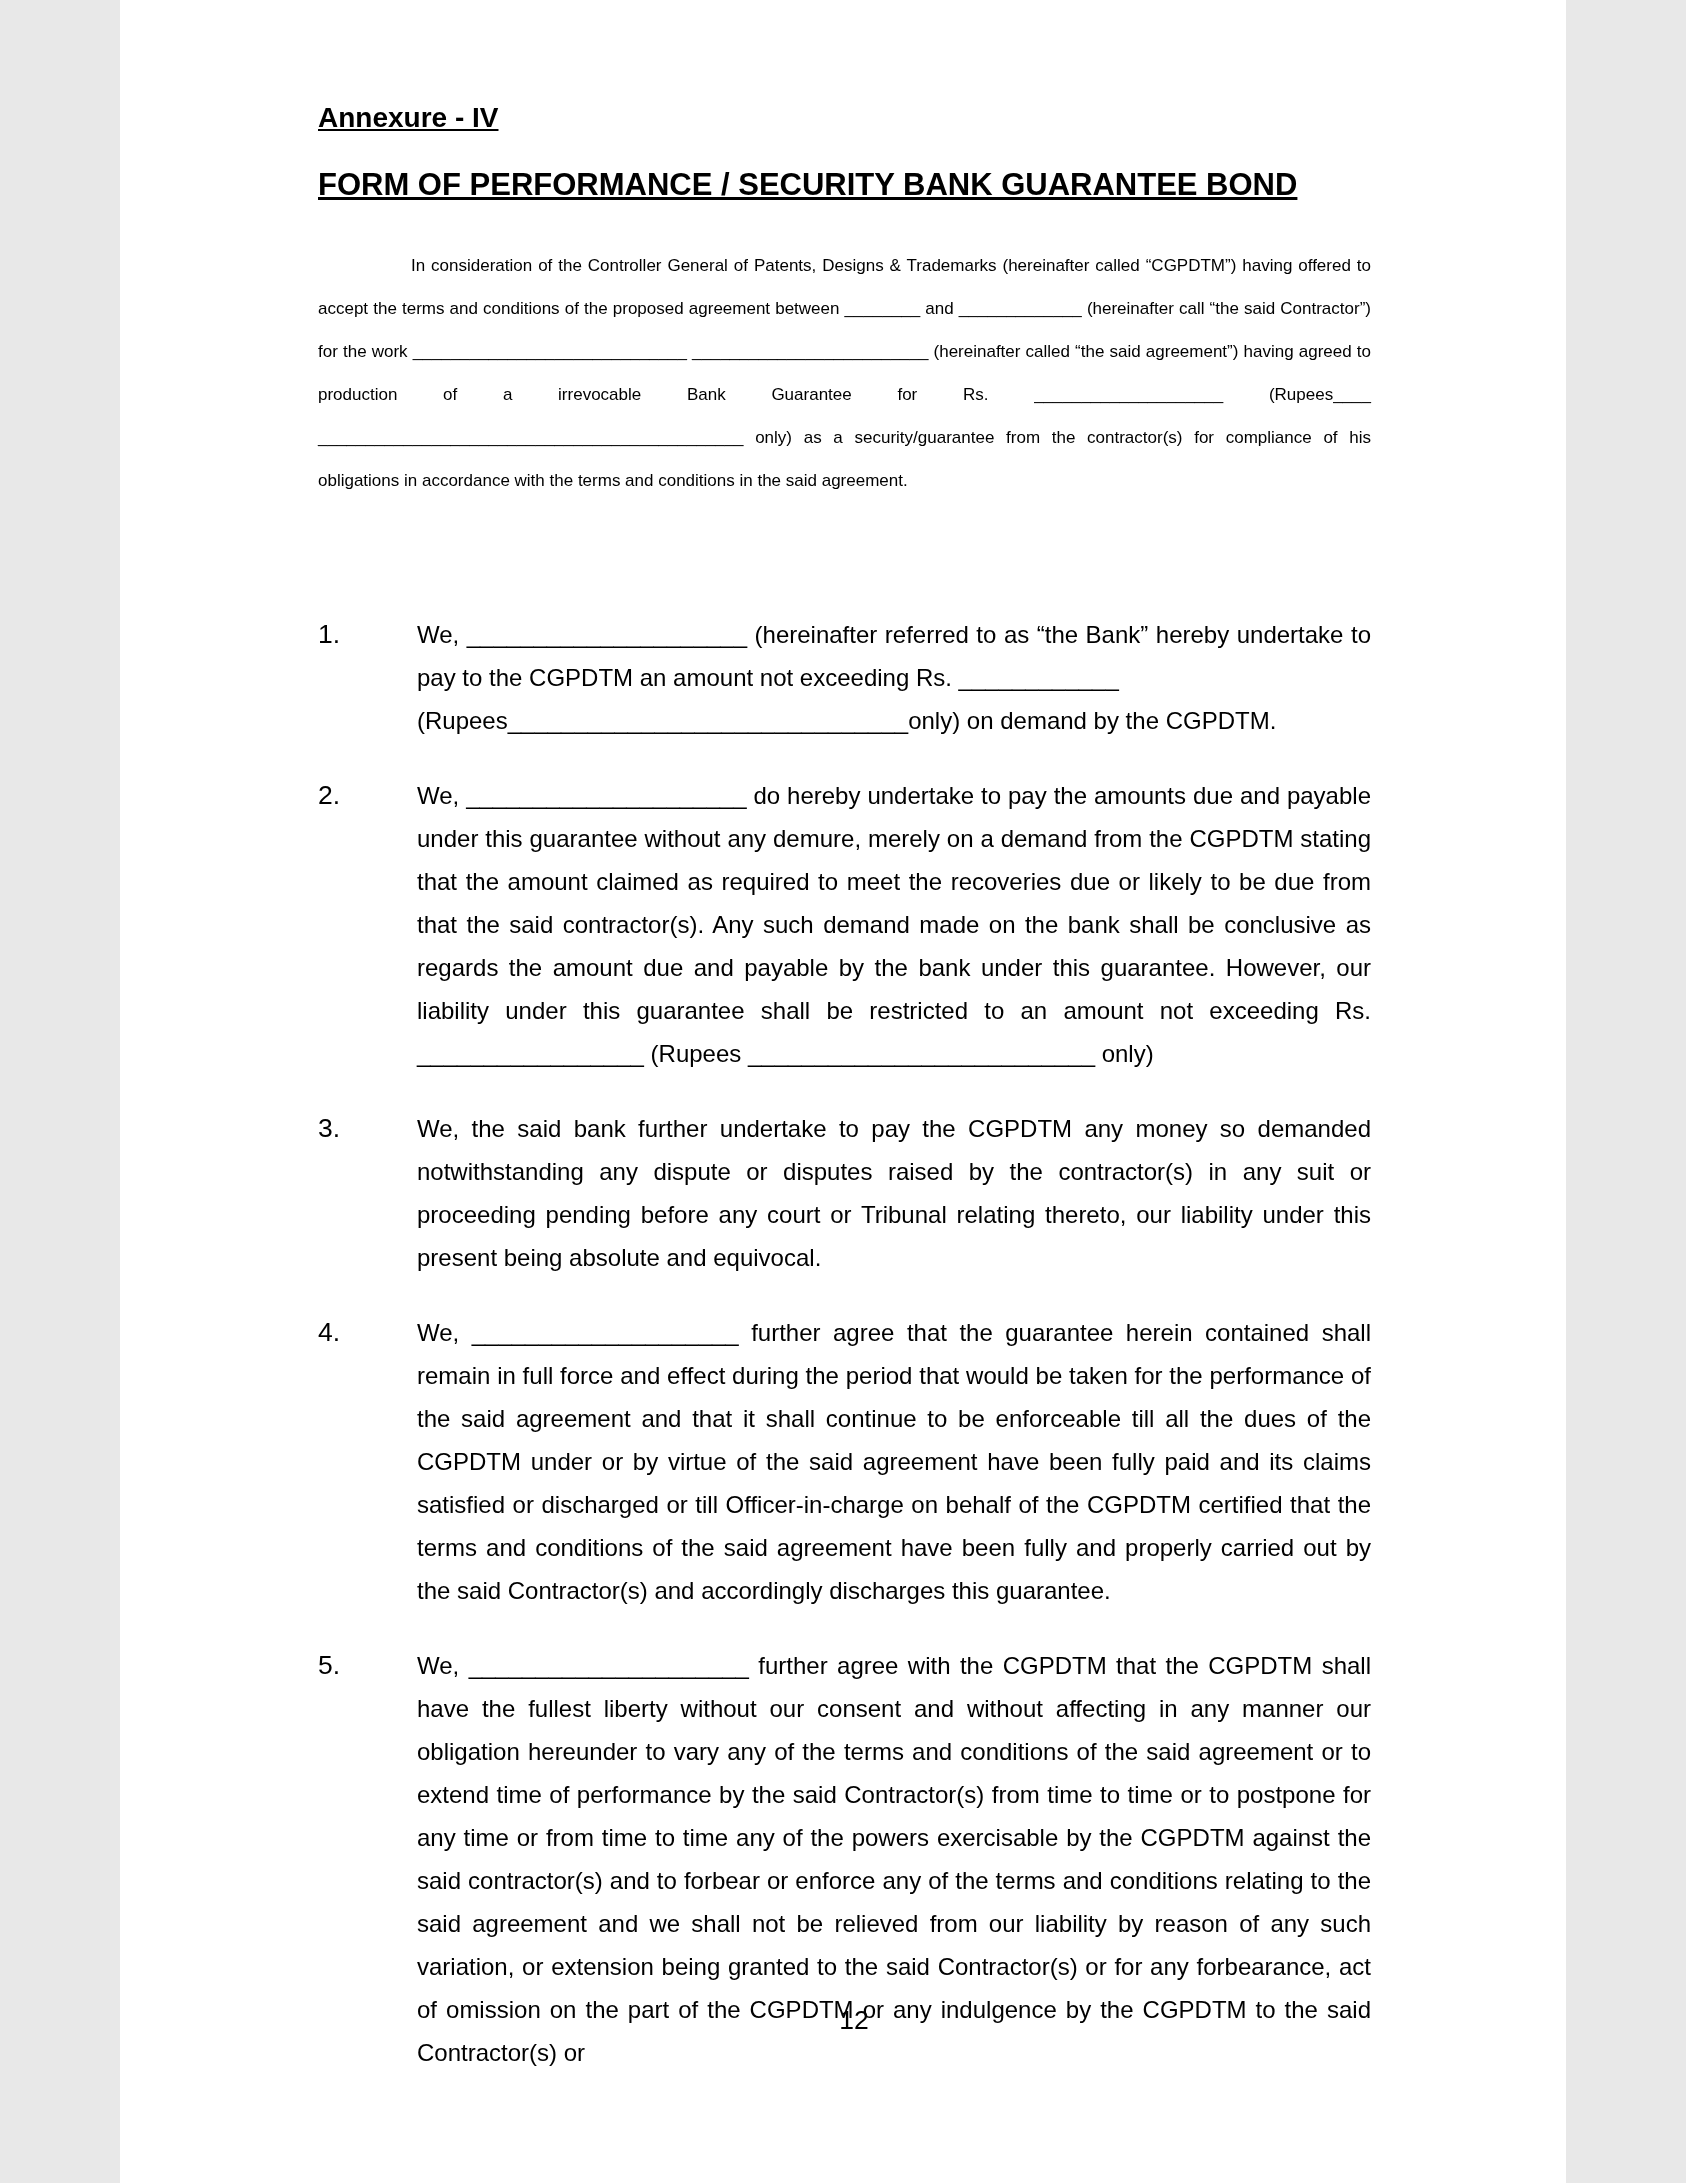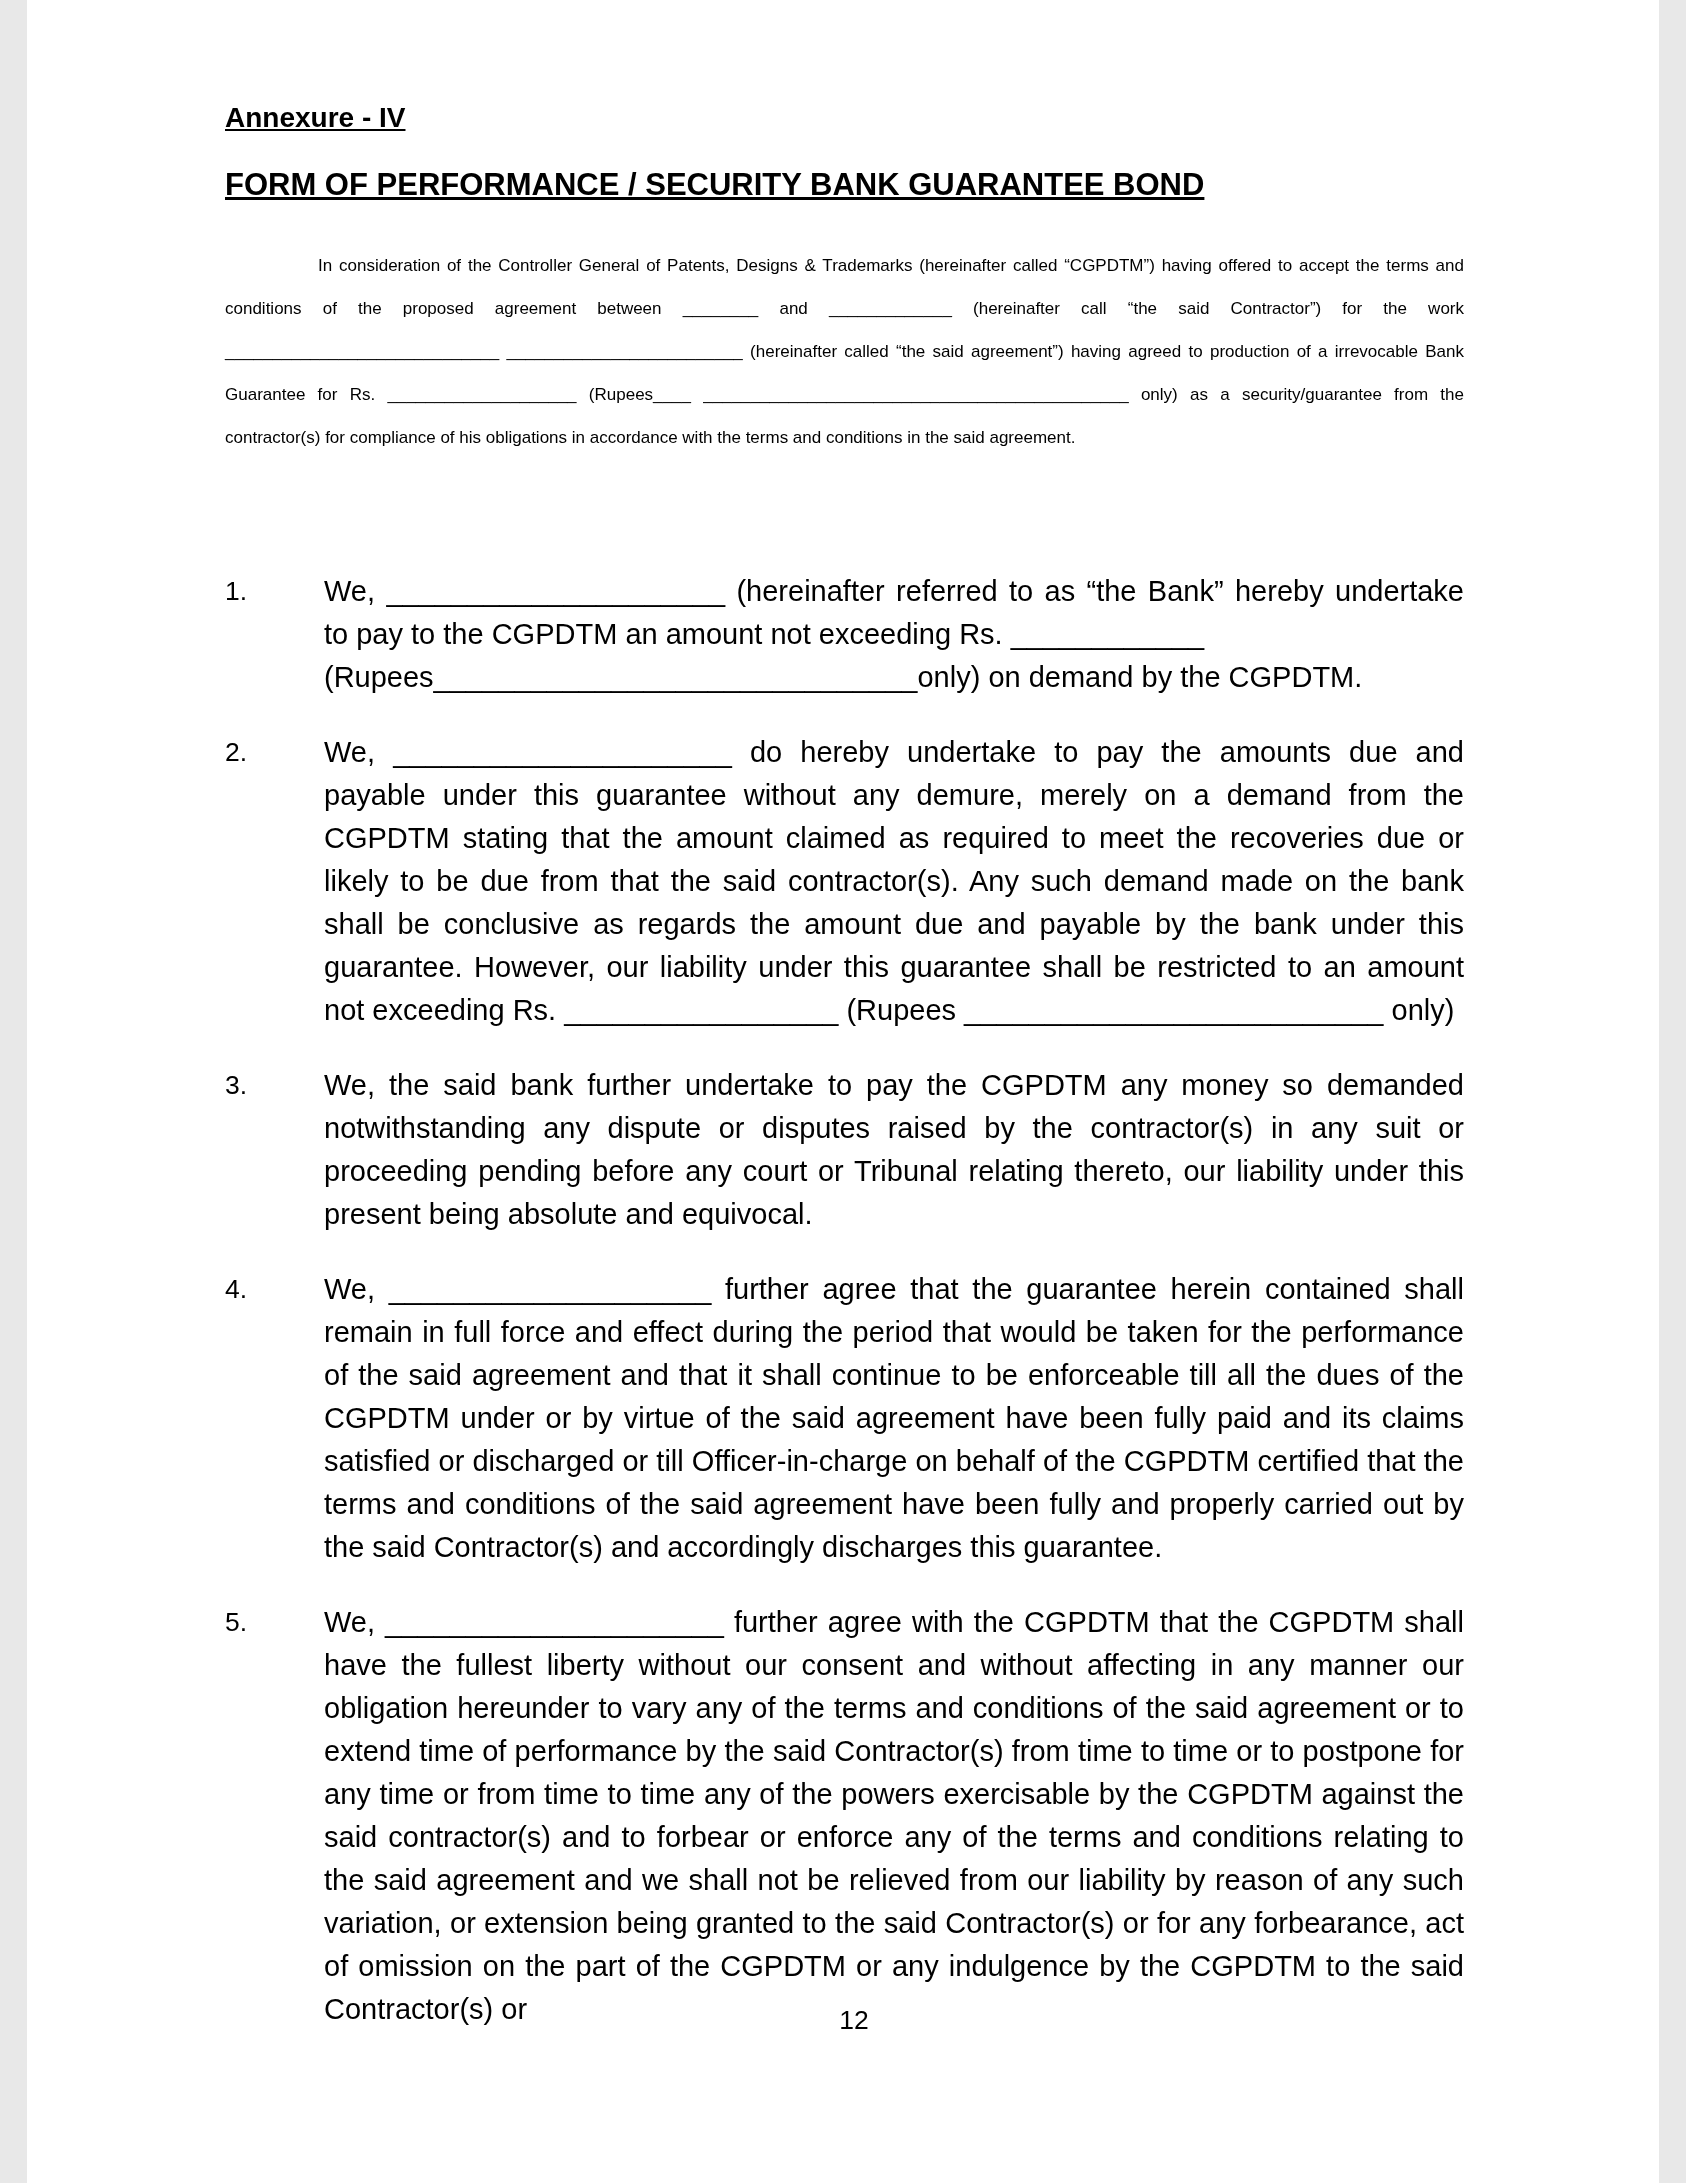--- a/index.html
+++ b/index.html
@@ -2,21 +2,21 @@
 <html style="font-size:10.6px"><head>
 <meta charset="utf-8">
 <style>
   html, body {
     margin: 0;
     padding: 0;
     background: #e8e8e8;
   }
   .page {
     position: relative;
-    width: 1632px;
+    width: 1446px;
     height: 2183px;
     margin: 0 auto;
     background: #ffffff;
     color: #000000;
     font-family: "Liberation Sans", "DejaVu Sans", sans-serif;
     box-sizing: border-box;
     padding: 101px 195px 0 198px;
     overflow: hidden;
   }
   .annexure {
@@ -52,21 +52,21 @@
     margin-top: 111px;
   }
   .item .num {
     flex: 0 0 99px;
     width: 99px;
     font-size: 26.5px;
     line-height: 43px;
   }
   .item .body {
     flex: 1 1 auto;
-    font-size: 29px;
+    font-size: 24px;
     line-height: 43px;
     text-align: justify;
     white-space: pre-wrap;
   }
   .pagenum {
     position: absolute;
     top: 2004px;
     left: 0;
     right: 0;
     text-align: center;

